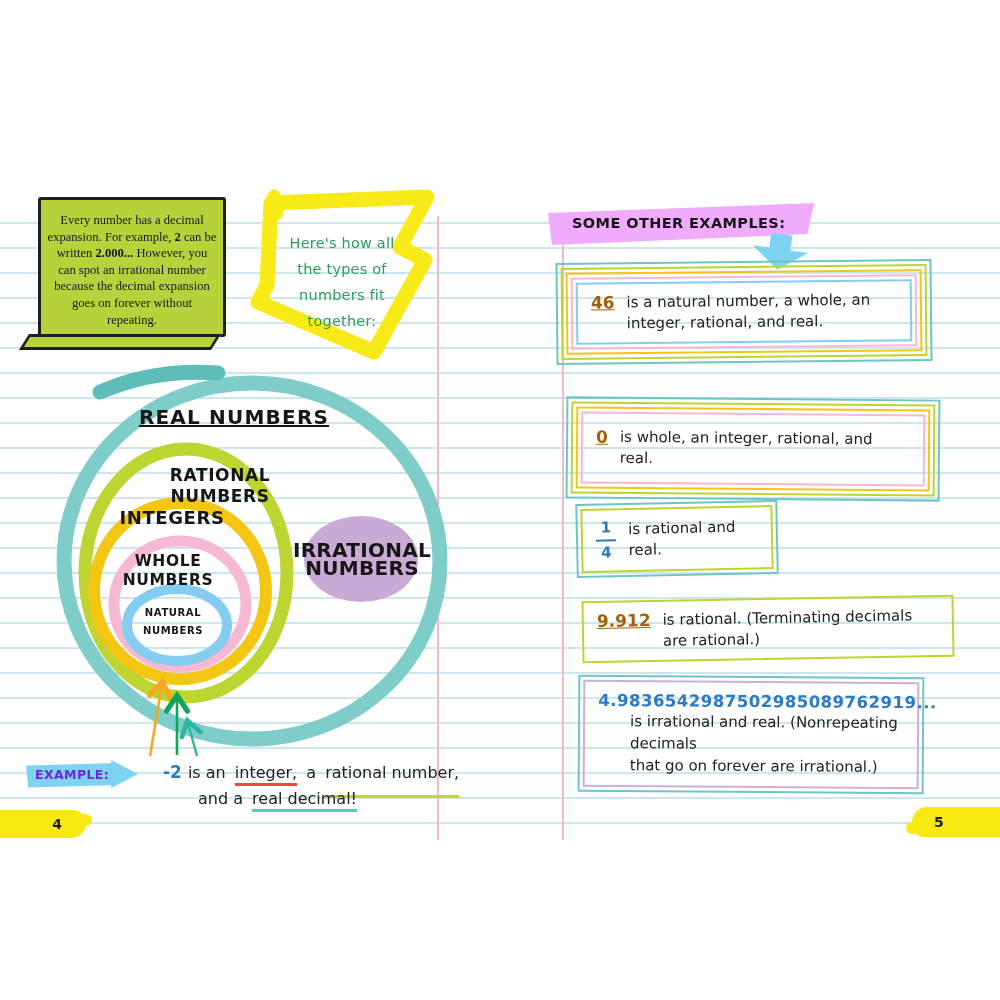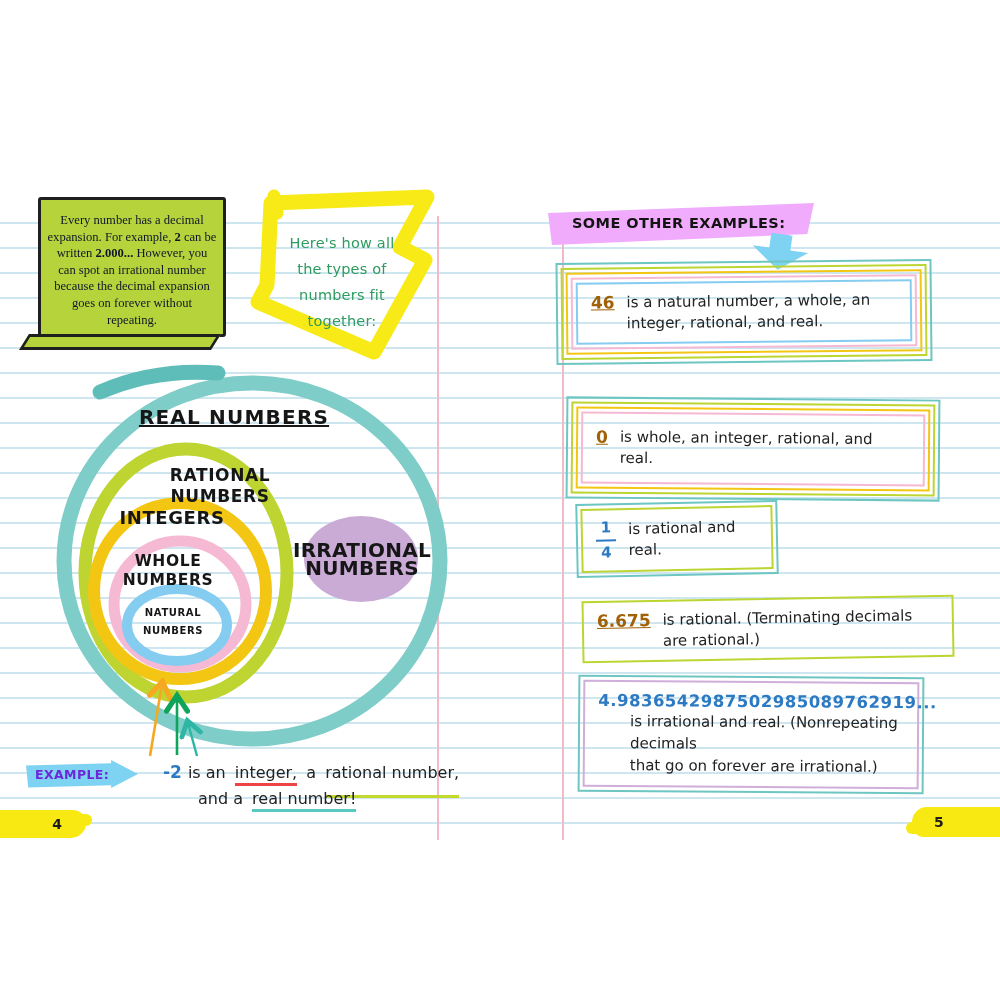--- a/index.html
+++ b/index.html
@@ -156,21 +156,21 @@
     <span>EXAMPLE:</span>
   </div>
   <div class="ex-line line1">
     <span class="blue-num">-2</span><span class="w">is an</span>
     <span class="w u-yellow">integer,</span>
     <span class="w">a</span>
     <span class="u-green">rational number,</span>
   </div>
   <div class="ex-line line2">
     <span class="w">and a</span>
-    <span class="u-teal">real number!</span>
+    <span class="u-teal">real decimal!</span>
   </div>
 
   <div class="banner">
     <span>SOME OTHER EXAMPLES:</span>
   </div>
   <div class="banner-arrow"></div>
 
   <div class="ex-box box1">
     <div class="bd bd-teal">
         <div class="bd bd-green">
@@ -213,21 +213,21 @@
         </span>
         <span>is rational and real.</span>
       </div>
     </div>
       </div>
   </div>
 
   <div class="ex-box box4">
     <div class="bd bd-green">
       <div class="ex-row">
-        <span class="ex-num">6.675</span>
+        <span class="ex-num">9.912</span>
         <span>is rational. (Terminating decimals are rational.)</span>
       </div>
     </div>
   </div>
 
   <div class="ex-box box5">
     <div class="bd bd-teal">
         <div class="bd bd-purple">
       <div class="ex5-content">
         <div class="ex5-num">4.9836542987502985089762919...</div>

